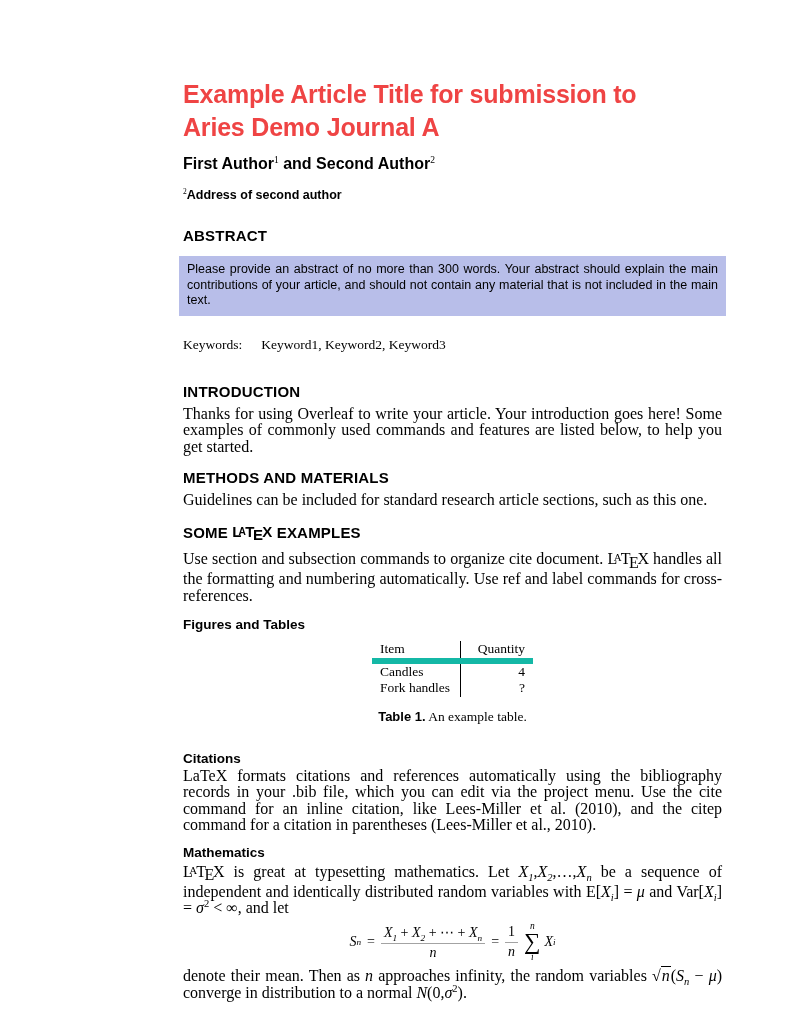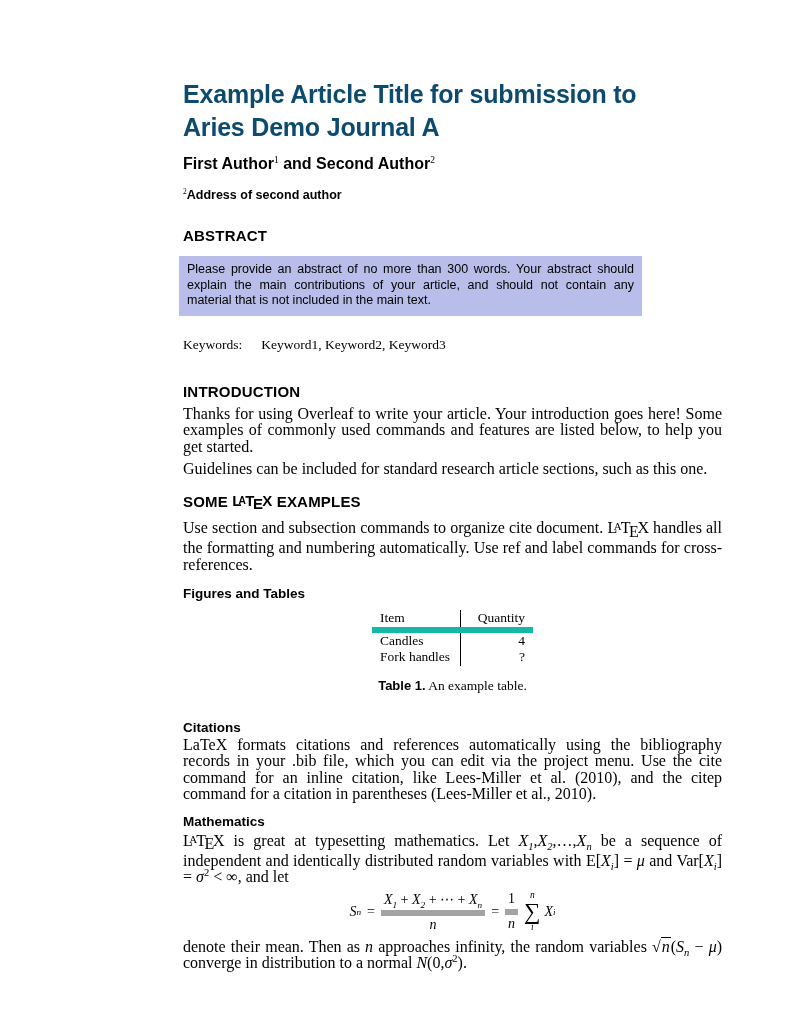--- a/index.html
+++ b/index.html
@@ -5,21 +5,21 @@
   html,body { margin:0; padding:0; background:#ffffff; }
   .page {
     position:relative; width:794px; height:1028px; background:#ffffff;
     overflow:hidden; color:#000;
   }
   .content { position:absolute; left:183px; top:78px; width:539px; }
 
   
   .title {
     margin:0; font-family:"Liberation Sans", sans-serif; font-weight:bold;
-    font-size:25px; line-height:33px; letter-spacing:-0.2px; color:#0c4a6e;
+    font-size:25px; line-height:33px; letter-spacing:-0.2px; color:#ef4444;
   }
   .title span { display:block; }
   .authors {
     margin-top:11px; font-family:"Liberation Sans", sans-serif;
     font-weight:bold; font-size:16px;
   }
   .authors sup, .affil sup {
     font-family:"Liberation Serif", serif; font-weight:normal;
     font-size:60%; line-height:0;
   }
@@ -35,21 +35,21 @@
   .h-methods    { margin-top:14px; }
   .h-latex      { margin-top:14px; }
 
   .sub-h {
     margin:13px 0 0; font-family:"Liberation Sans", sans-serif;
     font-weight:bold; font-size:13.5px; line-height:16px;
   }
 
   
   .abstract-box {
-    margin-top:12px; margin-left:-4px; width:463px; box-sizing:border-box;
+    margin-top:12px; margin-left:-4px; width:547px; box-sizing:border-box;
     background:#b8bee9; padding:6px 8px 7px;
     font-family:"Liberation Sans", sans-serif; font-size:12.5px; line-height:15.5px;
     text-align:justify;
   }
 
   .keywords { margin-top:21px; font-family:"Liberation Serif", serif; font-size:13.5px; }
   .kw-label { margin-right:19px; }
 
   
   .body-text {
@@ -77,21 +77,21 @@
   .caption { margin-top:12px; text-align:center; font-family:"Liberation Serif", serif; font-size:13.5px; }
   .cap-label { font-family:"Liberation Sans", sans-serif; font-weight:bold; font-size:13px; }
 
   
   .equation {
     margin:5px 0 4px; display:flex; justify-content:center; align-items:center;
     font-family:"Liberation Serif", serif; font-size:14px;
   }
   .eqsign { margin:0 6px; }
   .frac { display:inline-flex; flex-direction:column; align-items:center; }
-  .frac .num { padding:0 3px 2px; border-bottom:6px solid #a3a3a3;text-align:center; }
+  .frac .num { padding:0 3px 2px; border-bottom:1px solid #a3a3a3;text-align:center; }
   .frac .den { padding-top:1px; }
   .sum { display:inline-flex; flex-direction:column; align-items:center; line-height:1; margin:0 4px 0 6px; }
   .sum .lim { font-size:9.5px; font-style:italic; line-height:1; }
   .sum .glyph { font-size:23px; line-height:0.95; }
 
   .sqrt-arg { border-top:1px solid #000; padding:0 1px; }
 </style>
 </head>
 <body>
 
@@ -110,20 +110,21 @@
     </div>
 
     <h2 class="section-h h-abstract">ABSTRACT</h2>
     <div class="abstract-box"><span>Please provide an abstract of no more than 300 words. Your abstract should explain the main contributions of your article, and should not contain any material that is not included in the main text.</span></div>
 
     <div class="keywords"><span class="kw-label">Keywords:</span><span>Keyword1, Keyword2, Keyword3</span></div>
 
     <h2 class="section-h h-intro">INTRODUCTION</h2>
     <p class="body-text">Thanks for using Overleaf to write your article. Your introduction goes here! Some examples of commonly used commands and features are listed below, to help you get started.</p>
 
+    <h2 class="section-h h-methods">METHODS AND MATERIALS</h2>
     <p class="body-text">Guidelines can be included for standard research article sections, such as this one.</p>
 
     <h2 class="section-h h-latex"><span>SOME </span><span class="latex-logo"><span>L</span><span class="lx-a">A</span><span>T</span><span class="lx-e">E</span><span>X</span></span><span> EXAMPLES</span></h2>
     <p class="body-text"><span>Use section and subsection commands to organize cite document. </span><span class="latex-logo"><span>L</span><span class="lx-a">A</span><span>T</span><span class="lx-e">E</span><span>X</span></span><span> handles all the formatting and numbering automatically. Use ref and label commands for cross-references.</span></p>
 
     <h3 class="sub-h">Figures and Tables</h3>
 
     <div class="table-wrap">
       <table class="demo-table">
         <tbody>

